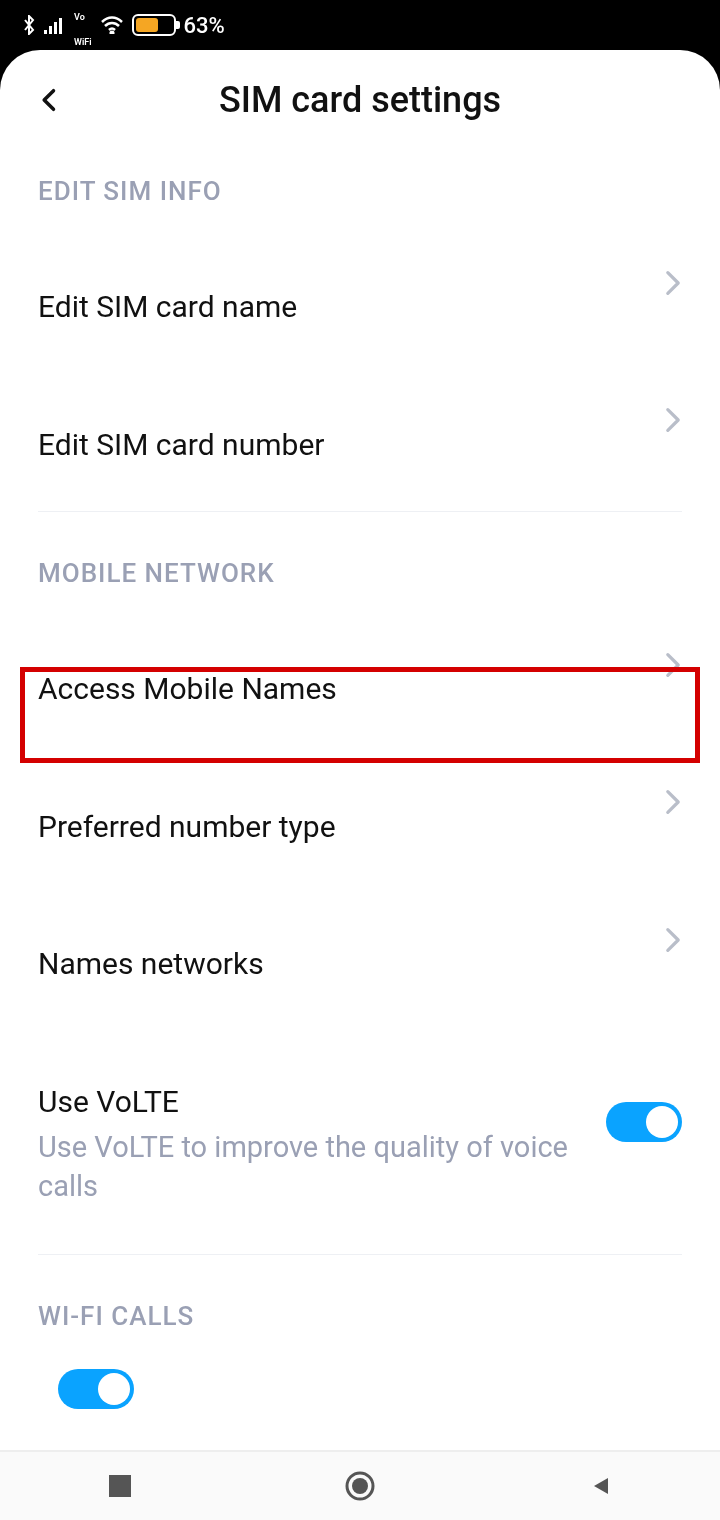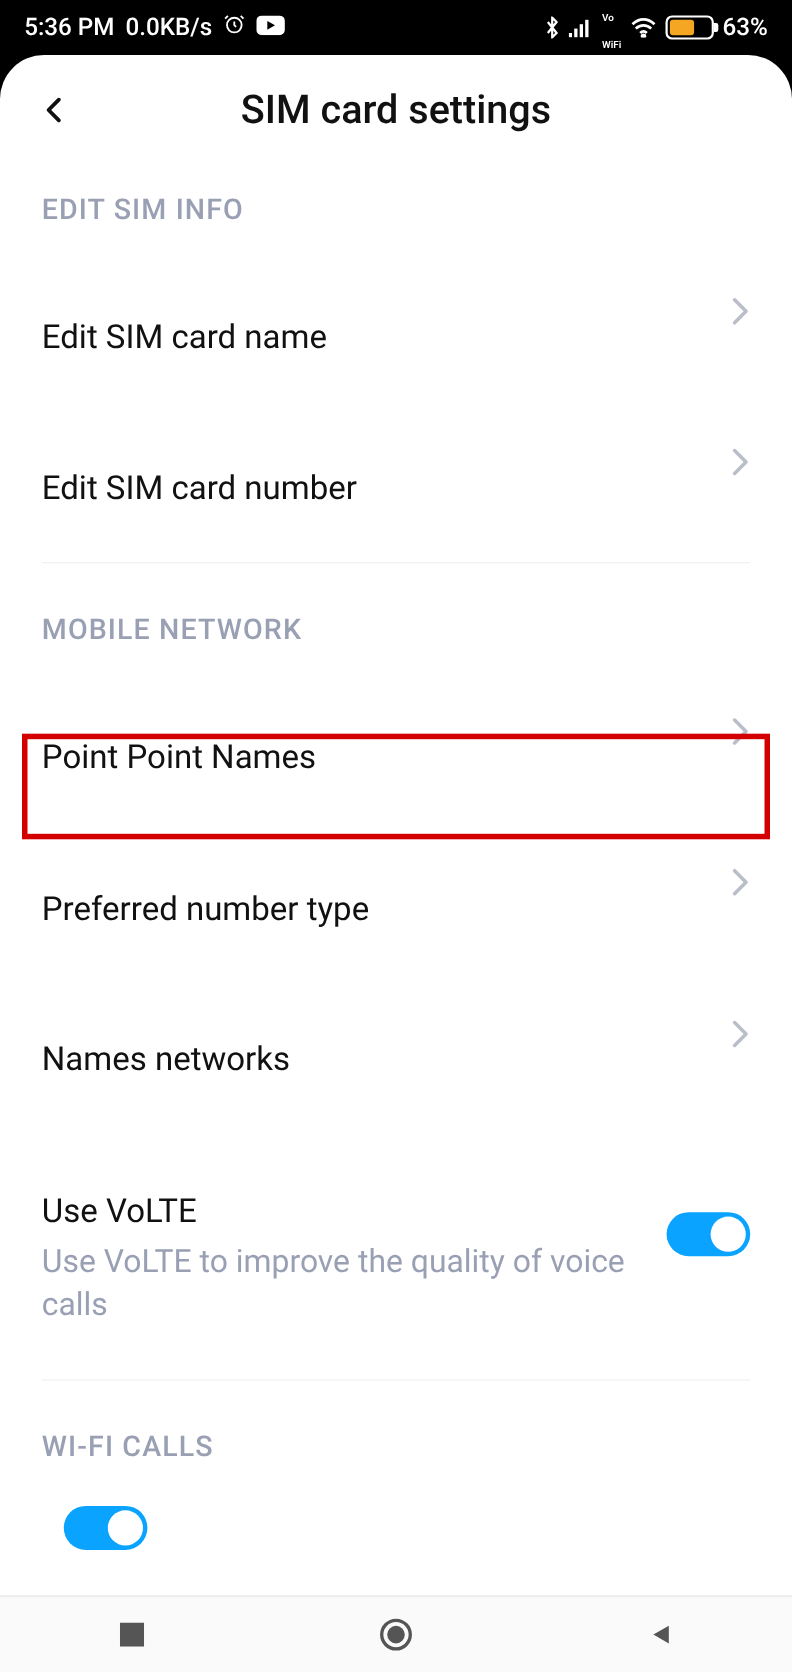--- a/index.html
+++ b/index.html
@@ -99,37 +99,20 @@
     display: flex; align-items: center; justify-content: space-around;
     border-top: 2px solid #eee;
   }
   .nav-btn { width: 40px; height: 40px; display:flex; align-items:center; justify-content:center; cursor:pointer; }
   .vo-wifi { font-size: 9px; line-height: 8px; text-align: center; color:#fff; font-weight:600;}
 </style>
 </head>
 <body>
 
 <div class="status-bar">
-  <div class="status-left">
-    <span>5:36 PM</span>
-    <span>0.0KB/s</span>
-    <span>
-      <svg width="20" height="20" viewBox="0 0 24 24" fill="none" stroke="#fff" stroke-width="2">
-          <circle cx="12" cy="13" r="8"></circle>
-          <path d="M12 9v4l2 2"></path>
-          <path d="M5 3l-3 3M19 3l3 3"></path>
-        </svg>
-    </span>
-    <span>
-      <svg width="26" height="18" viewBox="0 0 26 18">
-          <rect width="26" height="18" rx="5" fill="#fff"></rect>
-          <path d="M10 5v8l7-4z" fill="#000"></path>
-        </svg>
-    </span>
-  </div>
   <div class="status-right">
     <span>
       <svg width="14" height="20" viewBox="0 0 14 20" fill="none" stroke="#fff" stroke-width="2">
           <path d="M3 5l8 10-4 4V1l4 4-8 10"></path>
         </svg>
     </span>
     <span>
       <svg width="22" height="18" viewBox="0 0 22 18" fill="#fff">
           <rect x="0" y="14" width="3" height="4"></rect>
           <rect x="5" y="10" width="3" height="8"></rect>
@@ -187,21 +170,21 @@
         </svg>
     </span>
   </div>
 
   <div class="divider"></div>
 
   <div class="section-header">MOBILE NETWORK</div>
 
   <div class="row">
     <div class="row-text">
-        <div class="row-title">Point Point Names</div>
+        <div class="row-title">Access Mobile Names</div>
       </div>
     <span class="chevron">
       <svg width="18" height="26" viewBox="0 0 12 20" fill="none" stroke="currentColor" stroke-width="2.5" stroke-linecap="round" stroke-linejoin="round">
           <path d="M2 2l8 8-8 8"></path>
         </svg>
     </span>
   </div>
 
   <div class="row">
     <div class="row-text">

